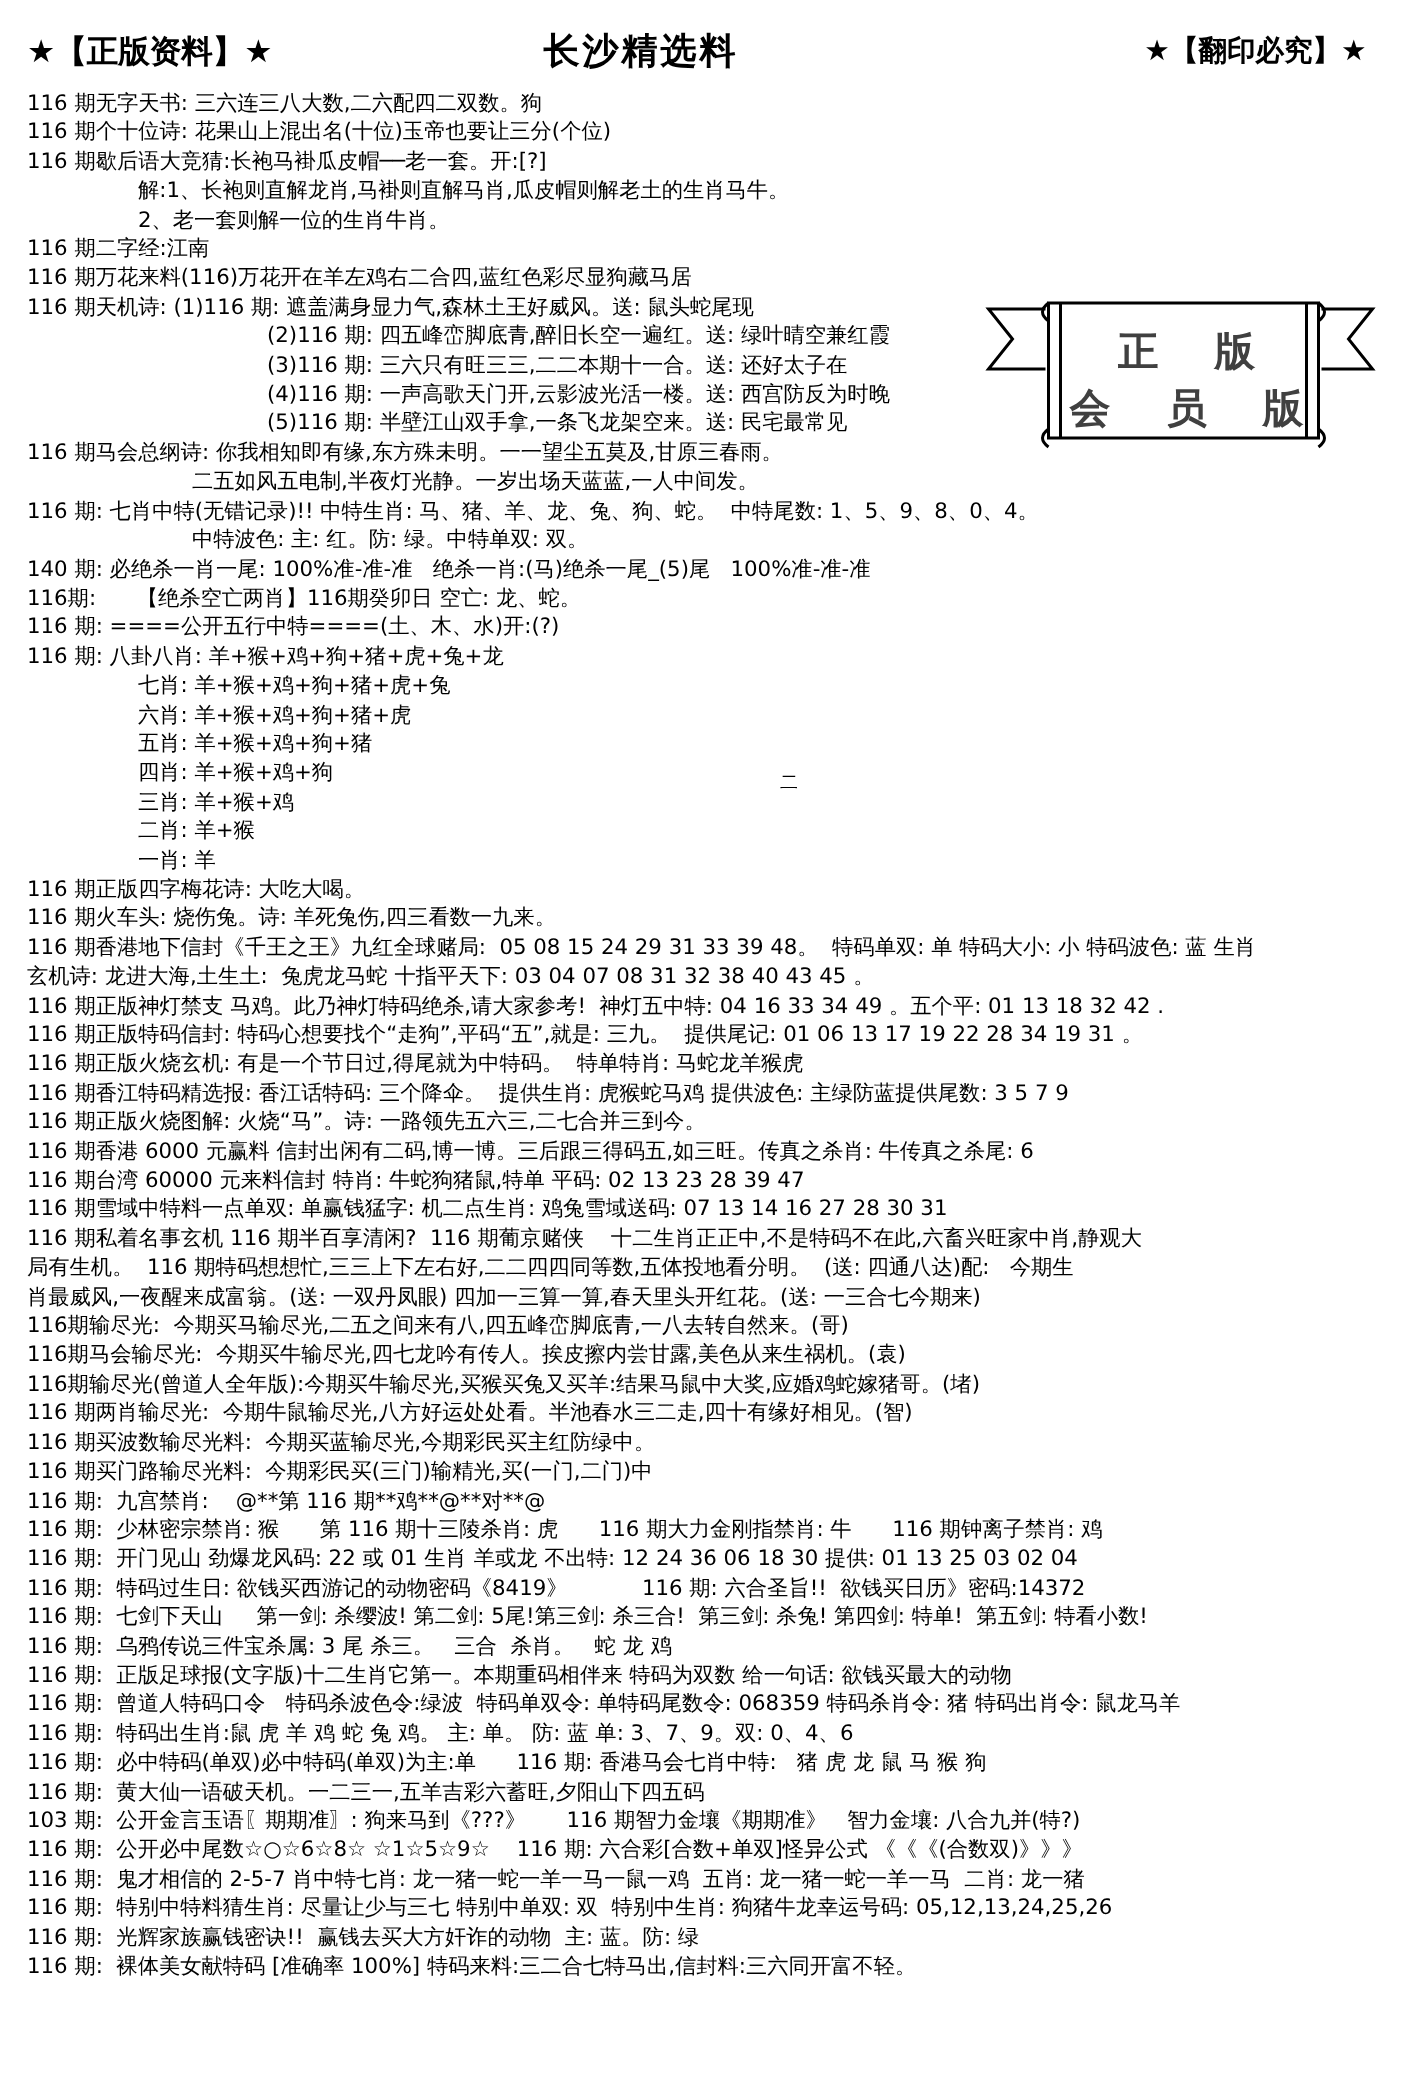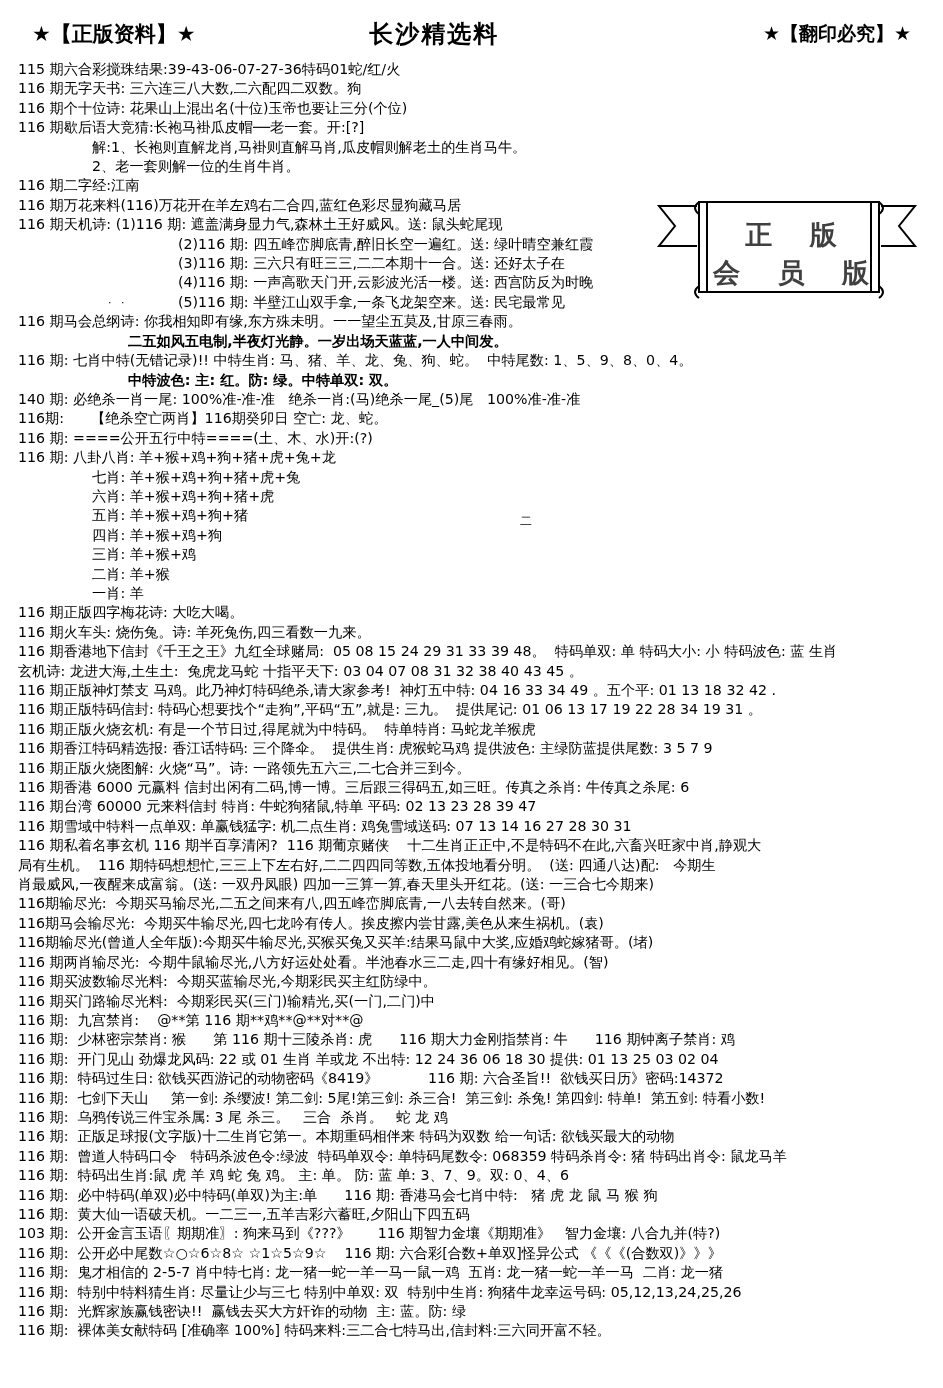--- a/index.html
+++ b/index.html
@@ -23,21 +23,20 @@
     display: flex;
     align-items: center;
     justify-content: space-between;
     font-weight: bold;
     margin-bottom: 10px;
   }
   .header-left {
     font-size: 21px;
     letter-spacing: 0px;
     white-space: nowrap;
-    margin-left: 14px;
   }
   .header-center {
     font-size: 24px;
     letter-spacing: 2px;
     white-space: nowrap;
     margin-left: -90px;
   }
   .header-right {
     font-size: 19px;
     white-space: nowrap;
@@ -45,21 +44,21 @@
   }
   .body-text {
     font-size: 14.2px;
     line-height: 19.4px;
     letter-spacing: 0px;
   }
   .line {
     white-space: pre-wrap;
   }
   .ind1 { padding-left: 74px; }
-  .ind2 { padding-left: 110px; font-weight: bold; }
+  .ind2 { padding-left: 110px; }
   .ind3 { padding-left: 160px; }
 
   
   .stamp {
     position: absolute;
     right: 22px;
     top: 196px;
     width: 268px;
     height: 118px;
     pointer-events: none;
@@ -127,21 +126,20 @@
     <div class="stamp-text">
       <div>正 版</div>
       <div>会 员 版</div>
     </div>
   </div>
 
   <div class="tiny-dots">· ·</div>
   <div class="mark-er">二</div>
 
   <div class="body-text" id="body-text">
-      <div class="line">115 期六合彩搅珠结果:39-43-06-07-27-36特码01蛇/红/火</div>
       <div class="line">116 期无字天书: 三六连三八大数,二六配四二双数。狗</div>
       <div class="line">116 期个十位诗: 花果山上混出名(十位)玉帝也要让三分(个位)</div>
       <div class="line">116 期歇后语大竞猜:长袍马褂瓜皮帽──老一套。开:[?]</div>
       <div class="line ind1">解:1、长袍则直解龙肖,马褂则直解马肖,瓜皮帽则解老土的生肖马牛。</div>
       <div class="line ind1">2、老一套则解一位的生肖牛肖。</div>
       <div class="line">116 期二字经:江南</div>
       <div class="line">116 期万花来料(116)万花开在羊左鸡右二合四,蓝红色彩尽显狗藏马居</div>
       <div class="line">116 期天机诗: (1)116 期: 遮盖满身显力气,森林土王好威风。送: 鼠头蛇尾现</div>
       <div class="line ind3">(2)116 期: 四五峰峦脚底青,醉旧长空一遍红。送: 绿叶晴空兼红霞</div>
       <div class="line ind3">(3)116 期: 三六只有旺三三,二二本期十一合。送: 还好太子在</div>

